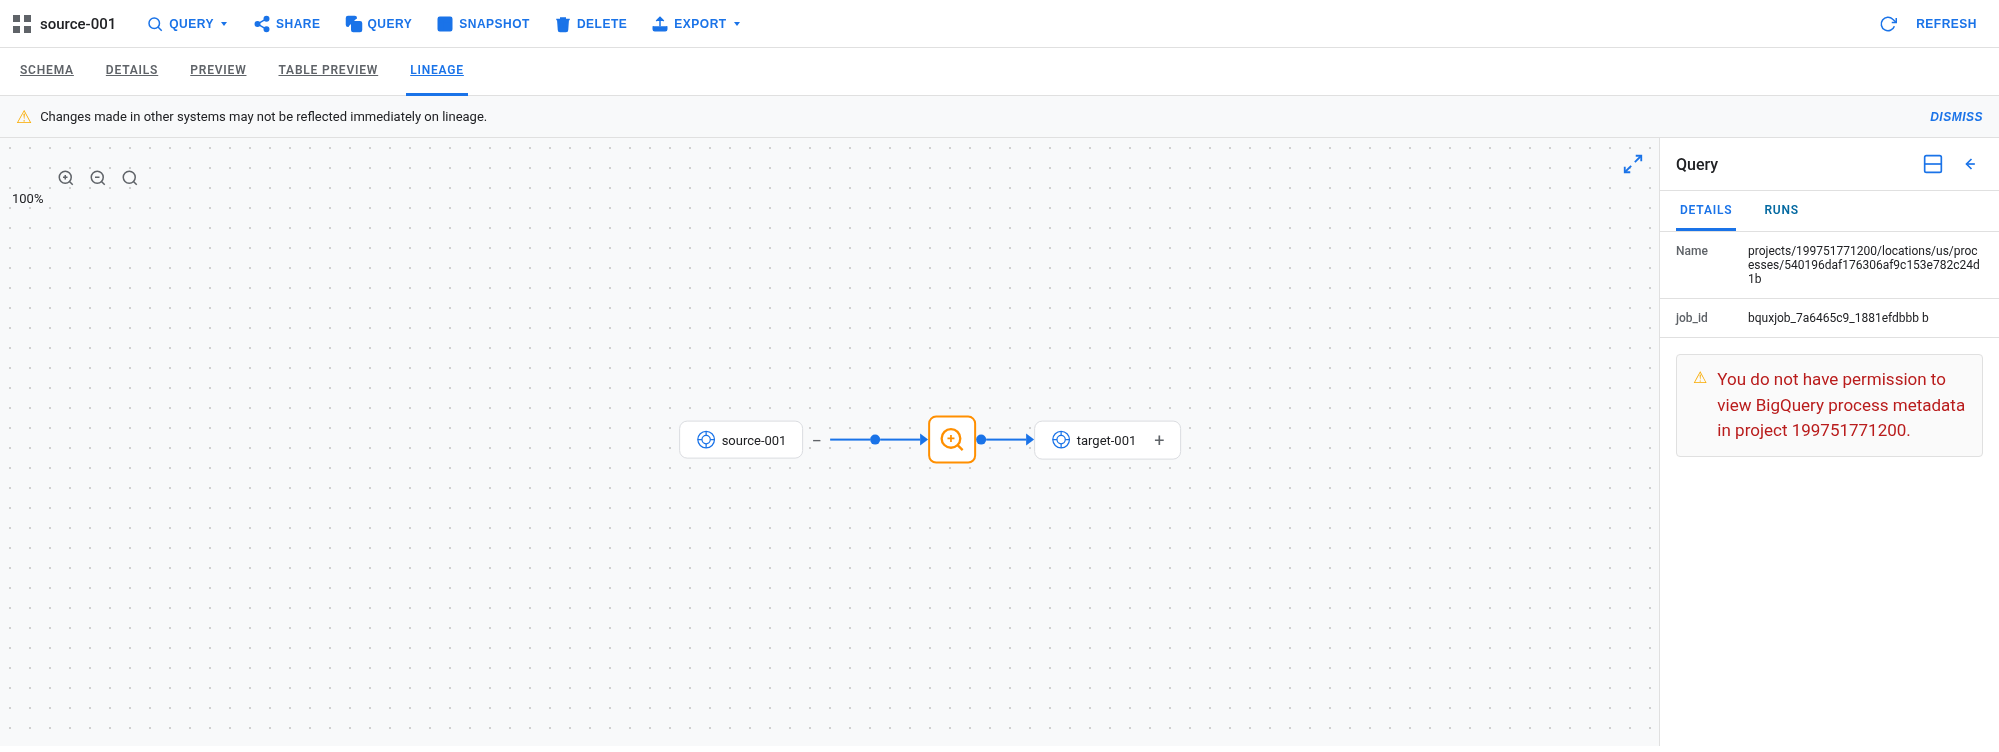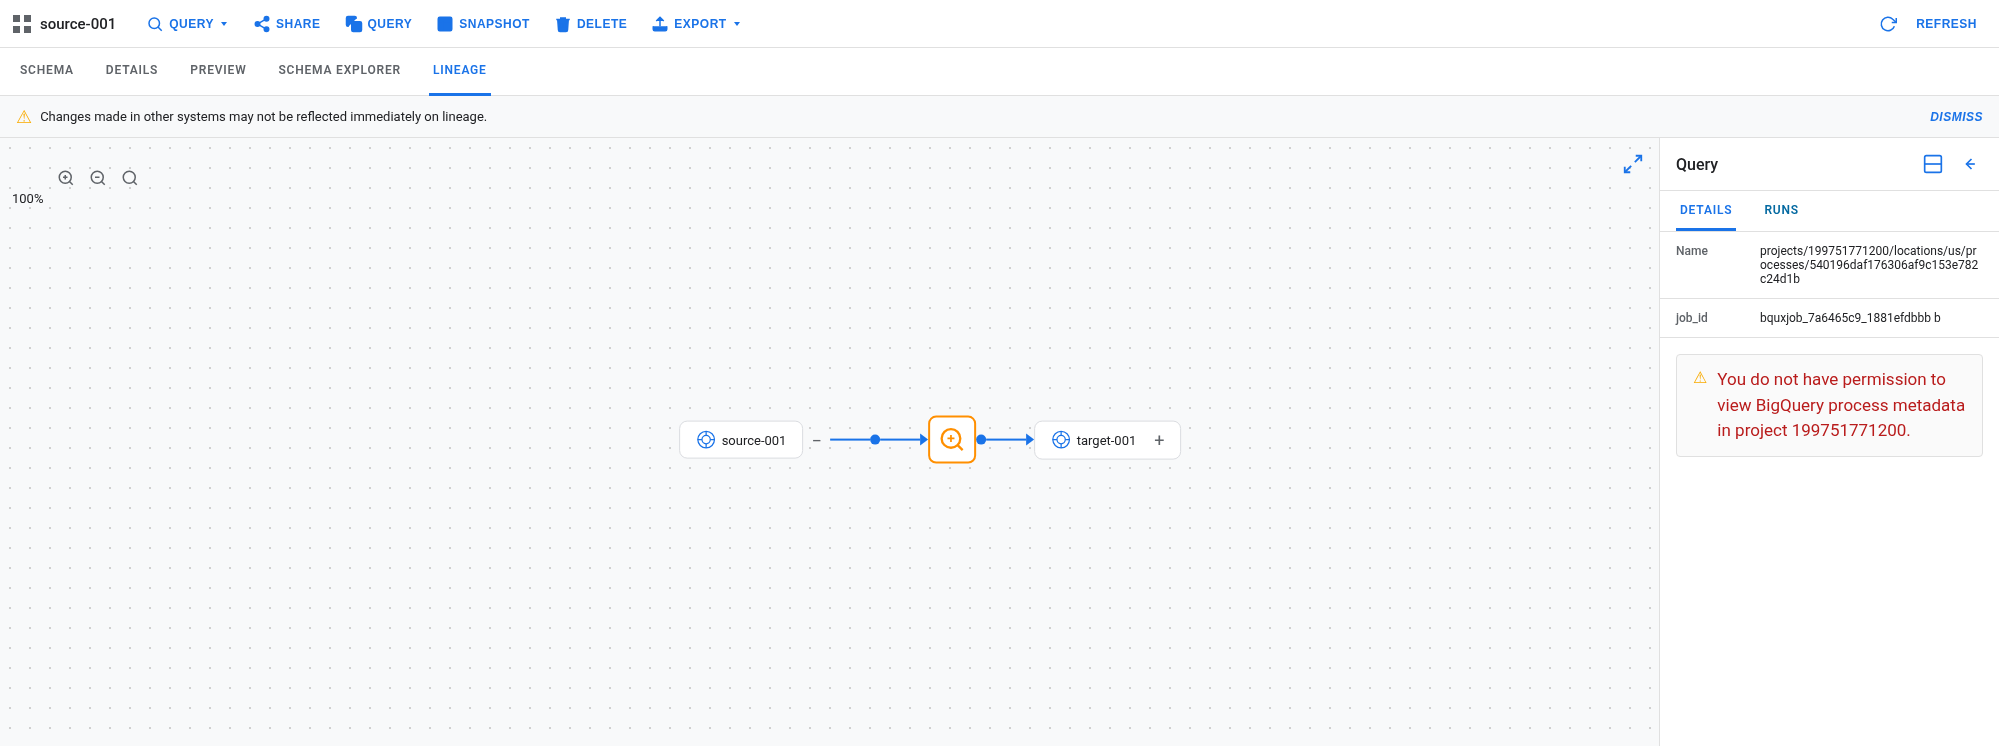--- a/index.html
+++ b/index.html
@@ -57,20 +57,21 @@
     }
     .tab {
       font-size: 12px; font-weight: 600;
       color: #5f6368;
       padding: 0 4px;
       height: 48px;
       display: flex; align-items: center;
       cursor: pointer;
       border-bottom: 3px solid transparent;
       letter-spacing: 0.8px;
+      text-decoration: underline;
     }
     .tab.active { color: #1a73e8; border-bottom-color: #1a73e8; }
 
     
     .notif-bar {
       display: flex;
       align-items: center;
       padding: 10px 16px;
       background: #f8f9fa;
       border-bottom: 1px solid #e0e0e0;
@@ -215,21 +216,21 @@
       margin-right: 24px;
     }
     .panel-tab.active { color: #1a73e8; border-bottom-color: #1a73e8; }
 
     
     .panel-content { flex: 1; overflow-y: auto; }
     .detail-row {
       display: flex;
       padding: 12px 16px;
       border-bottom: 1px solid #e0e0e0;
-      gap: 24px;
+      gap: 12px;
     }
     .detail-key {
       font-size: 12px; color: #5f6368; font-weight: 500;
       min-width: 60px; flex-shrink: 0;
     }
     .detail-value {
       font-size: 12px; color: #202124;
       word-break: break-all;
     }
 
@@ -345,21 +346,21 @@
   <div class="tab">
     <span>SCHEMA</span>
   </div>
   <div class="tab">
     <span>DETAILS</span>
   </div>
   <div class="tab">
     <span>PREVIEW</span>
   </div>
   <div class="tab">
-    <span>SCHEMA EXPLORER</span>
+    <span>TABLE PREVIEW</span>
   </div>
   <div class="tab active">
     <span>LINEAGE</span>
   </div>
 </div>
 
 <div class="notif-bar">
   <span class="warn-icon">⚠</span>
   <span class="notif-text">Changes made in other systems may not be reflected immediately on lineage.</span>
   <button class="dismiss-btn">DISMISS</button>

